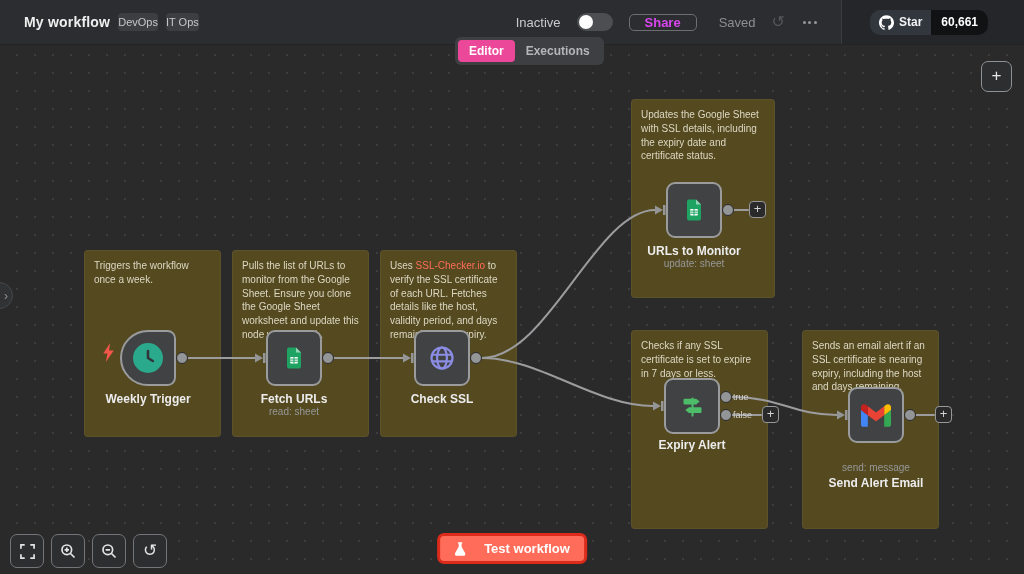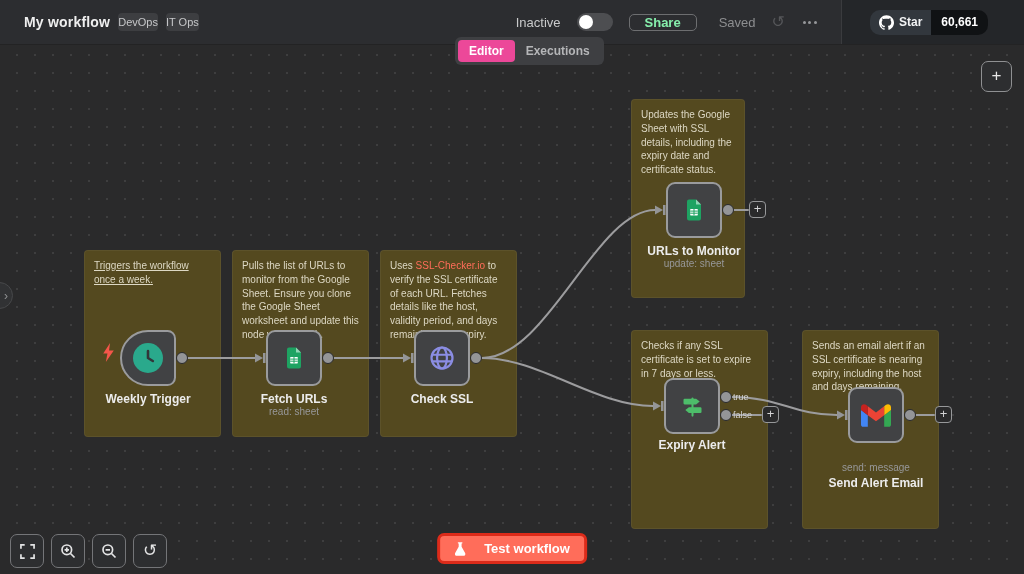--- a/index.html
+++ b/index.html
@@ -21,21 +21,21 @@
     display:flex; align-items:center; padding-left:24px;
   }
   .wf-title { color:#efefef; font-size:14px; font-weight:700; letter-spacing:.2px; }
   .tag { background:#3d3e41; color:#c6c7c9; font-size:11px; padding:3px 0; border-radius:4px; margin-left:8px; cursor:pointer; }
   .tag:first-of-type { margin-left:42px; }
   .topbar-spacer { flex:1; }
   .right-controls { display:flex; align-items:center; gap:16px; margin-right:22px; }
   .status-label { color:#c9cacb; font-size:13px; }
   .switch { width:36px; height:18px; border-radius:10px; background:#4d4e51; position:relative; cursor:pointer; }
   .switch .knob { position:absolute; left:2px; top:2px; width:14px; height:14px; border-radius:50%; background:#fff; }
-  .share-btn { border:1px solid #6d6e70; border-radius:5px; color:#86efac; font-size:13px; font-weight:700; padding:0 15px; background:transparent; cursor:pointer; }
+  .share-btn { border:1px solid #6d6e70; border-radius:5px; color:#d946ef; font-size:13px; font-weight:700; padding:0 15px; background:transparent; cursor:pointer; }
   .saved-label { color:#8d8e90; font-size:13px; margin-left:6px; }
   .history-icon { color:#56575a; font-size:16px; line-height:1; cursor:pointer; }
   .dots-icon { display:flex; gap:2.5px; cursor:pointer; padding:4px 2px; }
   .dots-icon i { width:3px; height:3px; border-radius:50%; background:#96979a; }
   .gh-wrap { align-self:stretch; display:flex; align-items:center; padding:0 36px 0 28px; background:#242629; border-left:1px solid #3a3b3e; }
   .gh-btn { display:flex; align-items:stretch; cursor:pointer; border-radius:10px; overflow:hidden; font-size:12px; }
   .gh-left { background:#32373d; color:#f2f3f4; display:flex; align-items:center; gap:5px; padding:5px 9px; font-weight:700; }
   .gh-right { background:#101214; color:#fff; display:flex; align-items:center; padding:5px 10px; font-weight:700; }
 
   
@@ -96,30 +96,30 @@
     position:absolute; z-index:30; left:-14px; top:282px; width:27px; height:27px; border-radius:50%;
     background:#313234; border:1px solid #47484a; color:#8f9092; font-size:12px;
     display:flex; align-items:center; justify-content:center; padding-left:13px; cursor:pointer;
   }
 </style>
 </head>
 <body>
 
 <div class="canvas"></div>
 
-<div class="sticky" style="left:84px; top:250px; width:137px; height:187px;text-decoration:underline;">
+<div class="sticky" style="left:84px; top:250px; width:137px; height:187px;">
   <span>Triggers the workflow once a week.</span>
 </div>
 <div class="sticky" style="left:232px; top:250px; width:137px; height:187px;">
   <span>Pulls the list of URLs to monitor from the Google Sheet. Ensure you clone the Google Sheet worksheet and update this node with its URL.</span>
 </div>
 <div class="sticky" style="left:380px; top:250px; width:137px; height:187px;">
   <span>Uses </span><a href="#">SSL-Checker.io</a><span> to verify the SSL certificate of each URL. Fetches details like the host, validity period, and days remaining until expiry.</span>
 </div>
-<div class="sticky" style="left:631px; top:99px; width:114px; height:199px;">
+<div class="sticky" style="left:631px; top:99px; width:144px; height:199px;">
   <span>Updates the Google Sheet with SSL details, including the expiry date and certificate status.</span>
 </div>
 <div class="sticky" style="left:631px; top:330px; width:137px; height:199px;">
   <span>Checks if any SSL certificate is set to expire in 7 days or less.</span>
 </div>
 <div class="sticky" style="left:802px; top:330px; width:137px; height:199px;">
   <span>Sends an email alert if an SSL certificate is nearing expiry, including the host and days remaining.</span>
 </div>
 
 <svg class="wires" width="1024" height="574" viewBox="0 0 1024 574">

